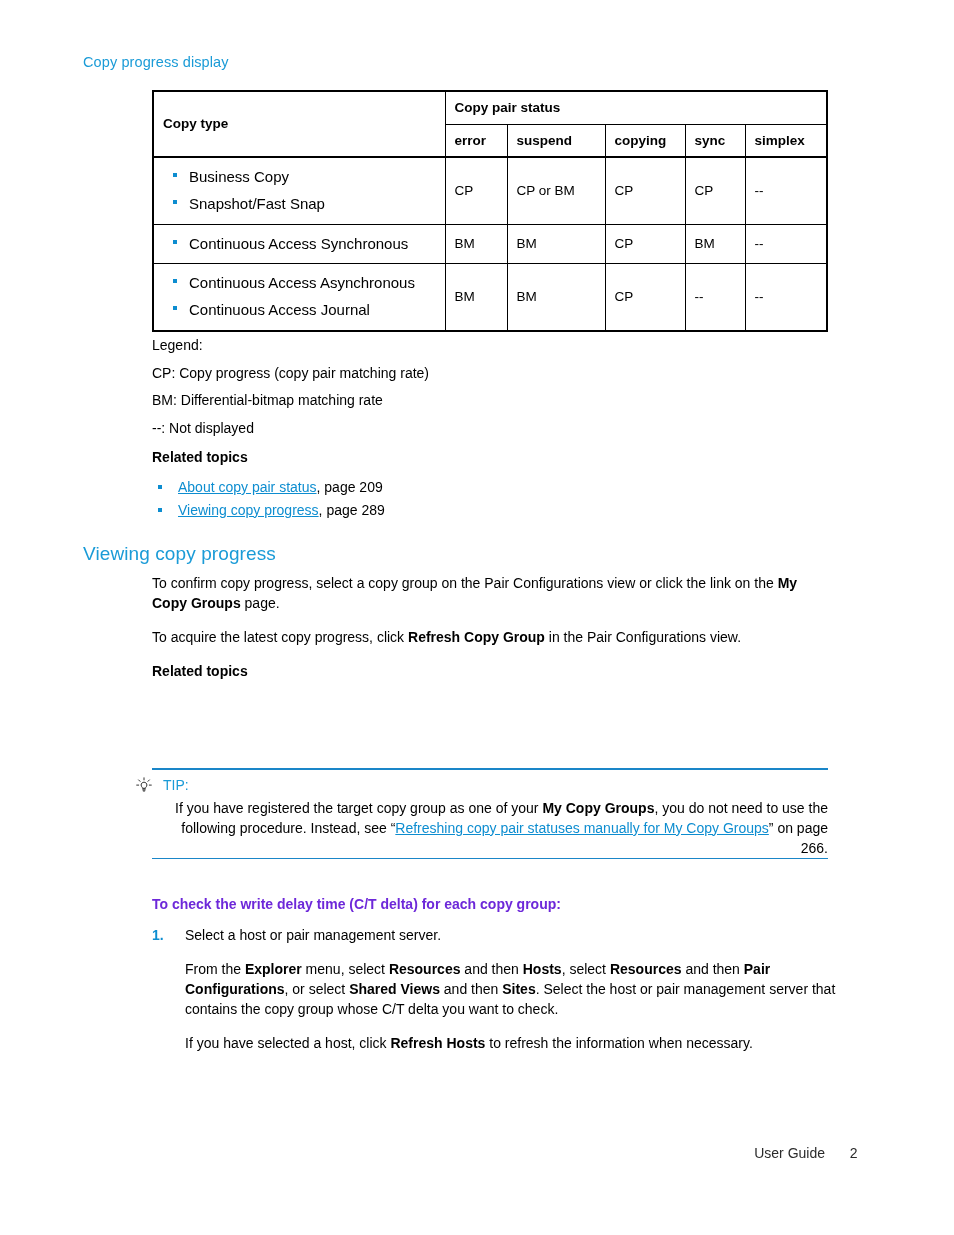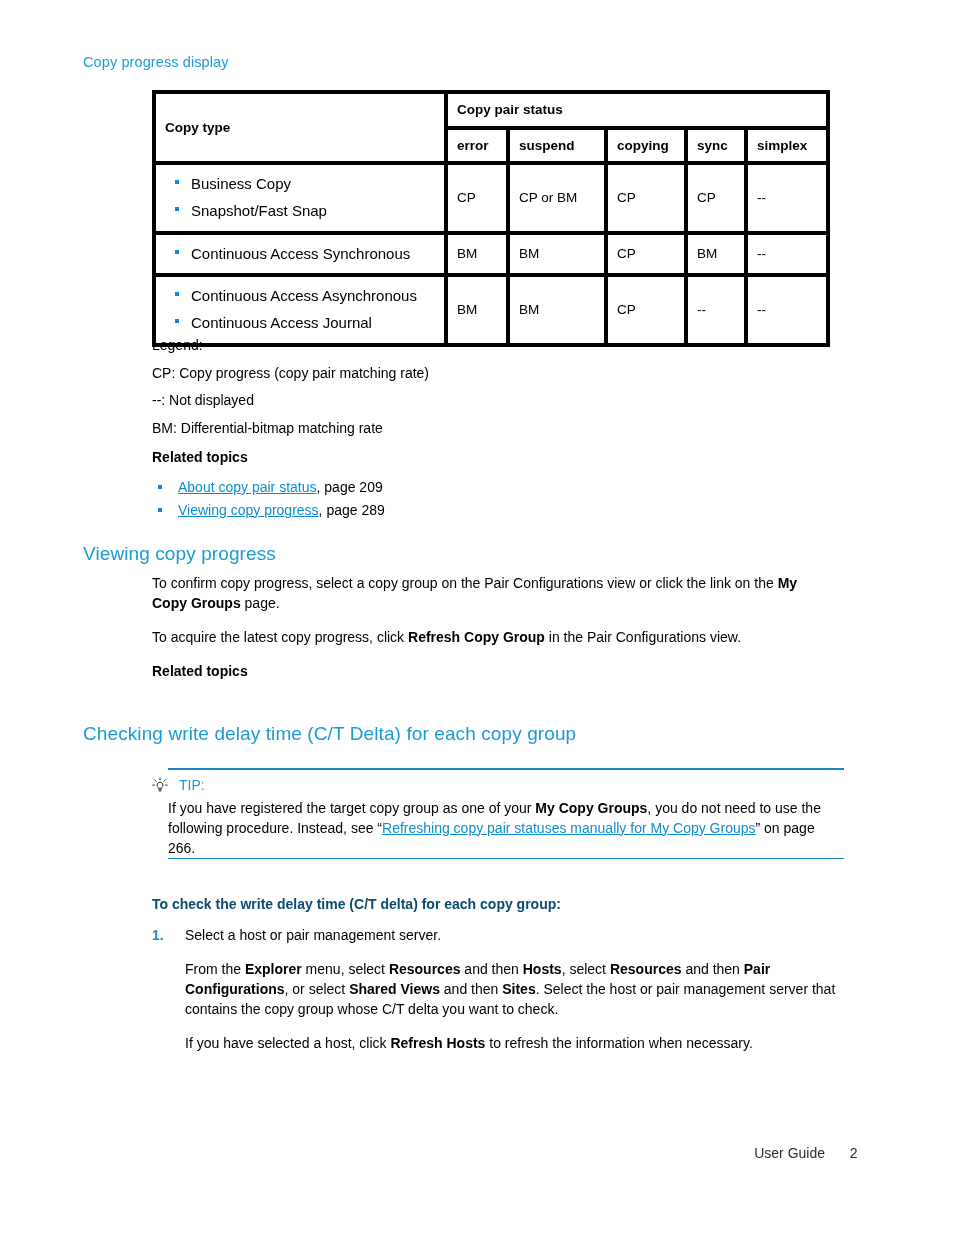--- a/index.html
+++ b/index.html
@@ -39,21 +39,21 @@
     top: 90px;
     width: 676px;
   }
   table.ctable {
     border-collapse: collapse;
     width: 676px;
     table-layout: fixed;
     font-size: 13.5px;
   }
   table.ctable td, table.ctable th {
-    border: 4px solid #000000;
+    border: 1px solid #000000;
     padding: 6px 9px;
     vertical-align: middle;
     text-align: left;
     font-weight: normal;
     line-height: 1.45;
   }
   table.ctable th { font-weight: bold; }
   
   .tbl-wrap { box-shadow: none; }
   table.ctable {
@@ -142,23 +142,24 @@
     font-size: 14px;
     line-height: 1.42;
   }
   .body-block p { margin: 0 0 14px 0; }
 
   #blk-viewing { top: 574px; }
 
   
   .tipbox {
     position: absolute;
-    left: 168px;
+    left: 152px;
     top: 768px;
     width: 676px;
+    text-align: right;
   }
   .tip-rule {
     height: 1.5px;
     background: #1a86c8;
     width: 676px;
   }
   .tip-head {
     display: flex;
     align-items: center;
     gap: 7px;
@@ -182,21 +183,21 @@
   }
 
   
   .proc {
     position: absolute;
     left: 152px;
     top: 896px;
     width: 690px;
   }
   .proc-title {
-    color: #0c4a6e;
+    color: #6d28d9;
     font-weight: bold;
     font-size: 14px;
     margin-bottom: 14px;
   }
   .step {
     display: flex;
     align-items: flex-start;
   }
   .step-num {
     color: #0d8dd0;
@@ -306,38 +307,37 @@
           <td>--</td>
           <td>--</td>
         </tr>
       </tbody>
     </table>
   </div>
 
   <div class="legend">
     <div>Legend:</div>
     <div>CP: Copy progress (copy pair matching rate)</div>
+    <div>BM: Differential-bitmap matching rate</div>
     <div>--: Not displayed</div>
-    <div>BM: Differential-bitmap matching rate</div>
     <div class="rt">Related topics</div>
     <ul class="bullets">
       <li><a class="lnk" href="#">About copy pair status</a><span>, page 209</span></li>
       <li><a class="lnk" href="#">Viewing copy progress</a><span>, page 289</span></li>
     </ul>
   </div>
 
   <div class="h2" id="h2-viewing">Viewing copy progress</div>
 
   <div class="body-block" id="blk-viewing">
     <p><span>To confirm copy progress, select a copy group on the Pair Configurations view or click the link on the </span><span class="b">My Copy Groups</span><span> page.</span></p>
     <p><span>To acquire the latest copy progress, click </span><span class="b">Refresh Copy Group</span><span> in the Pair Configurations view.</span></p>
     <p class="b" style="margin-bottom:6px">Related topics</p>
   </div>
 
-  <div class="h2" id="h2-checking">Checking write delay time (C/T Delta) for each copy group</div>
 
   <div class="tipbox">
     <div class="tip-rule"></div>
     <div class="tip-head">
       <span class="tip-icon">
         <svg width="16" height="17" viewBox="0 0 16 17" fill="none" xmlns="http://www.w3.org/2000/svg">
           <path d="M8 5.2c-1.6 0-2.9 1.25-2.9 2.8 0 1.0 .55 1.75 1.05 2.3 .3 .35 .45 .6 .5 .95h2.7c.05-.35 .2-.6 .5-.95 .5-.55 1.05-1.3 1.05-2.3 0-1.55-1.3-2.8-2.9-2.8z" stroke="#333" stroke-width="1" fill="none"></path>
           <path d="M6.7 11.9h2.6M6.9 13.0h2.2M7.3 14.0h1.4" stroke="#333" stroke-width="1" stroke-linecap="round"></path>
           <path d="M8 .8v2.1M2.6 2.9l1.45 1.45M13.4 2.9l-1.45 1.45M.7 8.1h2.0M13.3 8.1h2.0" stroke="#333" stroke-width="1" stroke-linecap="round"></path>
         </svg>

